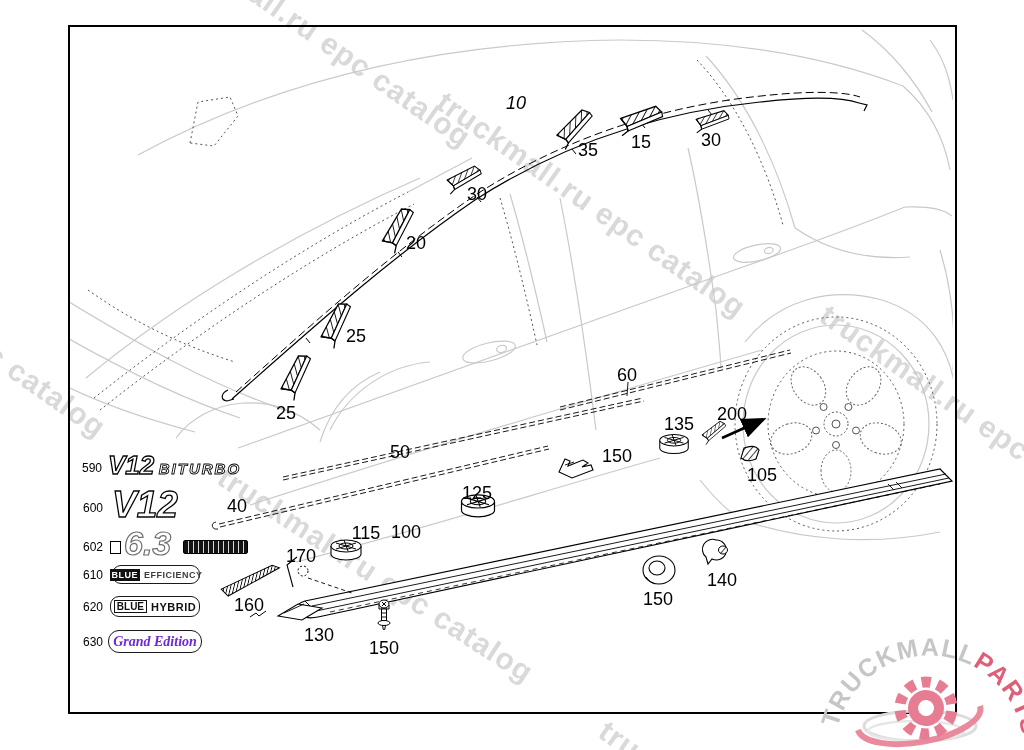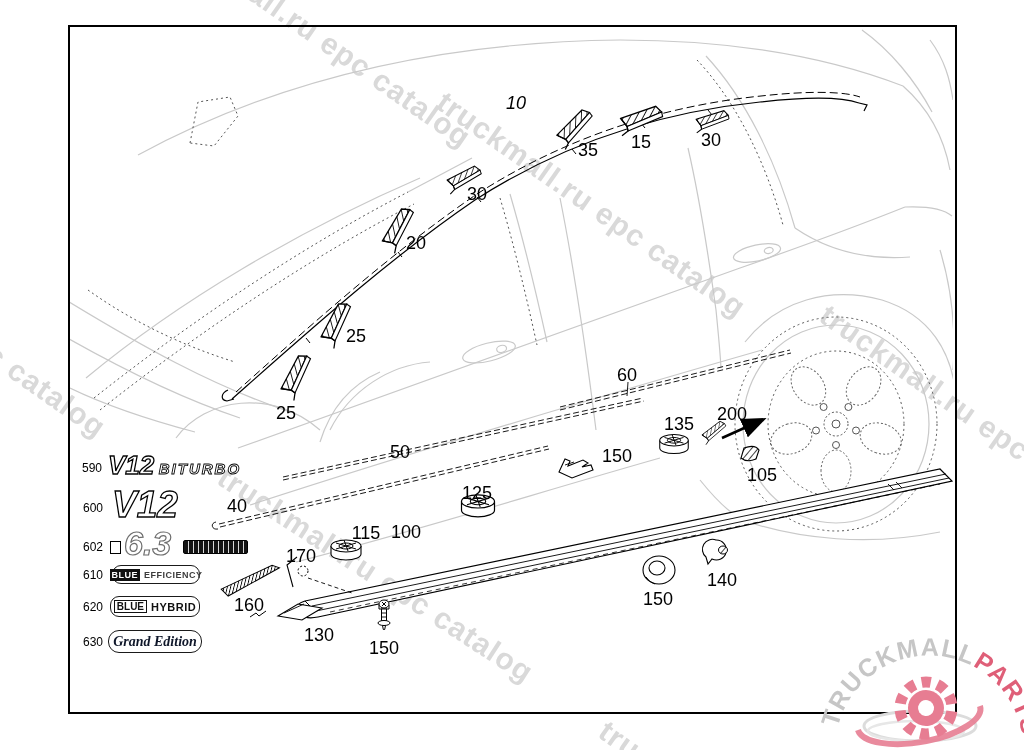--- a/index.html
+++ b/index.html
@@ -24,21 +24,21 @@
   .outl-sub{color:#fff;-webkit-text-stroke:0.9px #000;font-style:italic;font-weight:800;
         letter-spacing:2px;line-height:1;}
   .outl-gray{color:#fff;-webkit-text-stroke:1.2px #6e6e6e;font-style:italic;font-weight:800;line-height:1;}
   .pill{border:1.6px solid #1a1a1a;border-radius:9px;display:flex;align-items:center;
         justify-content:center;background:#fff;gap:4px;}
   .blue-dark{background:#111;color:#fff;font-size:9px;font-weight:700;padding:1px 2px;letter-spacing:.5px;}
   .eff{color:#3c3c3c;font-size:9px;font-weight:700;letter-spacing:.5px;}
   .blue-box{border:1.6px solid #111;color:#111;font-size:10px;font-weight:700;padding:0 2px;}
   .hyb{color:#111;font-size:11px;font-weight:700;letter-spacing:.5px;}
   .script{font-family:"Liberation Serif",serif;font-style:italic;font-weight:700;
-          font-size:14px;color:#0f172a;}
+          font-size:14px;color:#6d28d9;}
   .amg-strip{position:absolute;z-index:4;background:repeating-linear-gradient(90deg,#141414 0 4px,#d8d8d8 4px 5px);
              border:1px solid #000;border-radius:2px;}
   .amg-sq{position:absolute;z-index:4;background:#fff;border:1.6px solid #000;}
   #logo{position:absolute;left:828px;top:610px;z-index:5;overflow:visible;}
 </style>
 </head>
 <body>
 
 <div class="wm" style="left:175px;top:-85px">truckmall.ru epc catalog</div>
 <div class="wm" style="left:450px;top:85px">truckmall.ru epc catalog</div>

